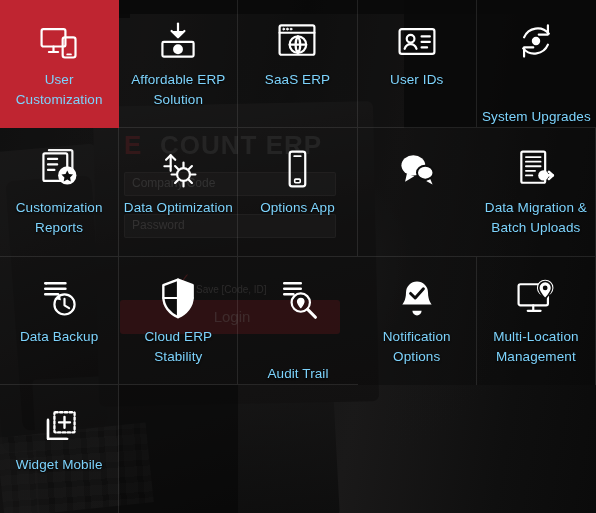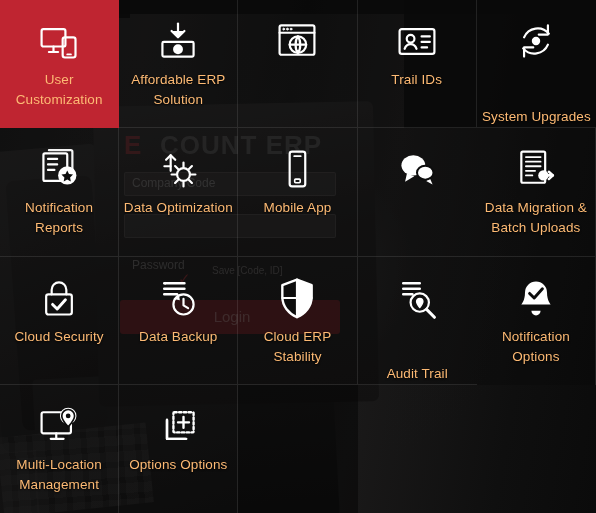--- a/index.html
+++ b/index.html
@@ -60,21 +60,21 @@
   .login-btn{
     position:absolute;left:120px;top:300px;width:220px;height:34px;
     background:rgba(128,30,34,.48);border-radius:3px;
   }
   .login-btn-text{
     position:absolute;left:120px;top:300px;width:224px;height:34px;
     line-height:34px;text-align:center;font-size:15px;
     color:rgba(170,168,168,.30);
   }
   .save-chk{
-    position:absolute;left:196px;top:265px;font-size:10px;color:rgba(160,158,158,.33);margin-left:16px;
+    position:absolute;left:196px;top:284px;font-size:10px;color:rgba(160,158,158,.33);
   }
   .chk-mark{
     position:absolute;left:178px;top:270px;font-size:15px;color:rgba(150,44,48,.55);
   }
   .keyboard{
     position:absolute;left:0px;top:430px;width:150px;height:80px;
     background:repeating-linear-gradient(92deg,rgba(55,54,54,.20) 0 12px,rgba(20,20,20,.0) 12px 18px),
                repeating-linear-gradient(2deg,rgba(55,54,54,.18) 0 10px,rgba(20,20,20,.0) 10px 16px);
     transform:rotate(-6deg);
   }
@@ -110,21 +110,21 @@
     border-right-color:#bf2531;
     border-bottom-color:#bf2531;
   }
   .icon{
     width:46px;height:46px;
     display:flex;align-items:center;justify-content:center;
     margin-bottom:6px;
   }
   .icon svg{display:block;}
   .label{
-    color:#fdba74;
+    color:#7dd3fc;
     font-size:13.5px;
     line-height:20px;
     text-align:center;
     letter-spacing:.1px;
     padding:0 4px;
     text-shadow:0 1px 2px rgba(0,0,0,.85);
   }
   .cell.active .label{text-shadow:none;}
 </style>
 </head>
@@ -139,21 +139,21 @@
     <div class="slab s3"></div>
     <div class="device"></div>
 
     <div class="logo-e">E</div>
     <div class="logo-rest">COUNT ERP</div>
 
     <div class="field" style="top:172px;"></div>
     <div class="field-label" style="top:172px;">Company Code</div>
 
     <div class="field" style="top:214px;"></div>
-    <div class="field-label" style="top:214px;margin-top:40px;">Password</div>
+    <div class="field-label" style="top:214px;">Password</div>
 
     <div class="chk-mark">✓</div>
     <div class="save-chk">Save [Code, ID]</div>
 
     <div class="login-btn"></div>
     <div class="login-btn-text">Login</div>
 
     <div class="keyboard"></div>
     <div class="dark-bar b1"></div>
     <div class="dark-bar b2"></div>
@@ -189,31 +189,32 @@
           <svg width="44" height="44" viewBox="0 0 48 48" fill="none" stroke="#ffffff" stroke-width="2.4" stroke-linecap="round" stroke-linejoin="round">
             <rect x="5" y="7" width="38" height="32" rx="2"></rect>
             <path d="M5 15h38"></path>
             <circle cx="9.5" cy="11" r="1" fill="#ffffff" stroke-width="1"></circle>
             <circle cx="13.5" cy="11" r="1" fill="#ffffff" stroke-width="1"></circle>
             <circle cx="17.5" cy="11" r="1" fill="#ffffff" stroke-width="1"></circle>
             <circle cx="25" cy="28" r="9"></circle>
             <path d="M16 28h18M25 19c3.4 4 3.4 14 0 18M25 19c-3.4 4-3.4 14 0 18"></path>
           </svg>
         </div>
+        <div class="label">SaaS ERP</div>
       </div>
       <div class="cell">
         <div class="icon">
           <svg width="44" height="44" viewBox="0 0 48 48" fill="none" stroke="#ffffff" stroke-width="2.4" stroke-linecap="round" stroke-linejoin="round">
             <rect x="5" y="11" width="38" height="27" rx="2.4"></rect>
             <circle cx="17" cy="21.5" r="4.2"></circle>
             <path d="M10.5 32.5c1.2-3.6 4-5.2 6.5-5.2s5.3 1.6 6.5 5.2"></path>
             <path d="M29 19h9M29 25h9M29 31h6"></path>
           </svg>
         </div>
-        <div class="label">Trail IDs</div>
+        <div class="label">User IDs</div>
       </div>
       <div class="cell col5">
         <div class="icon">
           <svg width="44" height="44" viewBox="0 0 48 48" fill="none" stroke="#ffffff" stroke-width="2.4" stroke-linecap="round" stroke-linejoin="round">
             <path d="M38 16a16 16 0 0 0-27 4"></path>
             <path d="M10 32a16 16 0 0 0 27-4"></path>
             <path d="M37 7v10h-10"></path>
             <path d="M11 41V31h10"></path>
             <circle cx="24" cy="24" r="3.4" fill="#ffffff"></circle>
           </svg>
@@ -223,21 +224,21 @@
       <div class="cell">
         <div class="icon">
           <svg width="44" height="44" viewBox="0 0 48 48" fill="none" stroke="#ffffff" stroke-width="2.4" stroke-linecap="round" stroke-linejoin="round">
             <rect x="7" y="7" width="26" height="30" rx="1.6"></rect>
             <path d="M13 3.5h24a1.6 1.6 0 0 1 1.6 1.6v26" opacity=".95"></path>
             <path d="M12 13h10M12 19h10M12 25h7"></path>
             <circle cx="33" cy="31" r="10" fill="#ffffff" stroke="none"></circle>
             <path d="M33 25.5l1.9 4 4.4.6-3.2 3.1.8 4.4-3.9-2.1-3.9 2.1.8-4.4-3.2-3.1 4.4-.6z" fill="#0d0d0d" stroke="none"></path>
           </svg>
         </div>
-        <div class="label">Notification Reports</div>
+        <div class="label">Customization Reports</div>
       </div>
       <div class="cell">
         <div class="icon">
           <svg width="44" height="44" viewBox="0 0 48 48" fill="none" stroke="#ffffff" stroke-width="2.4" stroke-linecap="round" stroke-linejoin="round">
             <path d="M16 26V9"></path>
             <path d="M11 14l5-5 5 5"></path>
             <path d="M9 21h7" stroke-width="2"></path>
             <circle cx="30" cy="30" r="7"></circle>
             <path d="M30 17v5M30 38v5M43 30h-5M22 30h-5M39.2 20.8l-3.5 3.5M24.3 35.7l-3.5 3.5M39.2 39.2l-3.5-3.5M24.3 24.3l-3.5-3.5"></path>
           </svg>
@@ -245,21 +246,21 @@
         <div class="label">Data Optimization</div>
       </div>
       <div class="cell">
         <div class="icon">
           <svg width="44" height="44" viewBox="0 0 48 48" fill="none" stroke="#ffffff" stroke-width="2.4" stroke-linecap="round" stroke-linejoin="round">
             <rect x="16" y="5" width="17" height="38" rx="2.6"></rect>
             <path d="M21 10h7" stroke-width="2"></path>
             <rect x="21.5" y="35" width="6" height="4" rx="1" stroke-width="1.8"></rect>
           </svg>
         </div>
-        <div class="label">Mobile App</div>
+        <div class="label">Options App</div>
       </div>
       <div class="cell col5">
         <div class="icon">
           <svg width="44" height="44" viewBox="0 0 48 48" fill="none" stroke="#ffffff" stroke-width="2.4" stroke-linecap="round" stroke-linejoin="round">
             <ellipse cx="20" cy="20" rx="13" ry="11" fill="#ffffff" stroke="none"></ellipse>
             <path d="M13 29l-2 9 10-6z" fill="#ffffff" stroke="none"></path>
             <ellipse cx="33" cy="28" rx="9" ry="7.6" fill="#ffffff" stroke="none"></ellipse>
             <path d="M38 34l3 7-7-4z" fill="#ffffff" stroke="none"></path>
             <ellipse cx="33" cy="28" rx="9" ry="7.6" fill="none" stroke="#0d0d0d" stroke-width="2.2"></ellipse>
           </svg>
@@ -269,30 +270,20 @@
         <div class="icon">
           <svg width="44" height="44" viewBox="0 0 48 48" fill="none" stroke="#ffffff" stroke-width="2.4" stroke-linecap="round" stroke-linejoin="round">
             <rect x="8" y="5" width="26" height="34" rx="1.6"></rect>
             <path d="M13 11h16M13 16h16M13 21h16M13 26h10M13 31h7" stroke-width="2"></path>
             <circle cx="32" cy="31" r="5.6" fill="#ffffff" stroke="none"></circle>
             <path d="M32 31h10" stroke-width="3"></path>
             <path d="M38 27l4.5 4-4.5 4" stroke-width="2.6"></path>
           </svg>
         </div>
         <div class="label">Data Migration &amp; Batch Uploads</div>
-      </div>
-      <div class="cell">
-        <div class="icon">
-          <svg width="44" height="44" viewBox="0 0 48 48" fill="none" stroke="#ffffff" stroke-width="2.4" stroke-linecap="round" stroke-linejoin="round">
-            <rect x="10" y="20" width="28" height="22" rx="2.4"></rect>
-            <path d="M16 20v-5a8 8 0 0 1 16 0v5"></path>
-            <path d="M17 31l5 5 9-10" stroke-width="3.2"></path>
-          </svg>
-        </div>
-        <div class="label">Cloud Security</div>
       </div>
       <div class="cell">
         <div class="icon">
           <svg width="44" height="44" viewBox="0 0 48 48" fill="none" stroke="#ffffff" stroke-width="2.4" stroke-linecap="round" stroke-linejoin="round">
             <path d="M9 8h22M9 14h22M9 20h14" stroke-width="2.8"></path>
             <circle cx="10" cy="8" r="1" fill="#ffffff" stroke-width="1"></circle>
             <circle cx="30" cy="31" r="11"></circle>
             <path d="M30 25v7l5 3" stroke-width="2.4"></path>
             <path d="M19 25v7h7" opacity="0"></path>
             <path d="M25 20l-6 5 7 1.5z" fill="#ffffff" stroke="none"></path>
@@ -348,17 +339,17 @@
       <div class="cell row4">
         <div class="icon">
           <svg width="44" height="44" viewBox="0 0 48 48" fill="none" stroke="#ffffff" stroke-width="2.4" stroke-linecap="round" stroke-linejoin="round">
             <path d="M12 18v20h20" stroke-width="2.6"></path>
             <path d="M12 18h4M22 18h4M32 18h6v4M38 28v4M38 38h-6" stroke-width="0" opacity="0"></path>
             <rect x="19" y="9" width="22" height="22" rx="1" stroke-dasharray="2.6 2.6" stroke-width="2.6"></rect>
             <path d="M30 14v12M24 20h12" stroke-width="2.6"></path>
             <path d="M12 17v21h21" stroke-width="2.6"></path>
           </svg>
         </div>
-        <div class="label">Options Options</div>
+        <div class="label">Widget Mobile</div>
       </div>
       <div class="cell col5 row4 empty"></div>
     </div>
 </div>
 
 </body></html>

